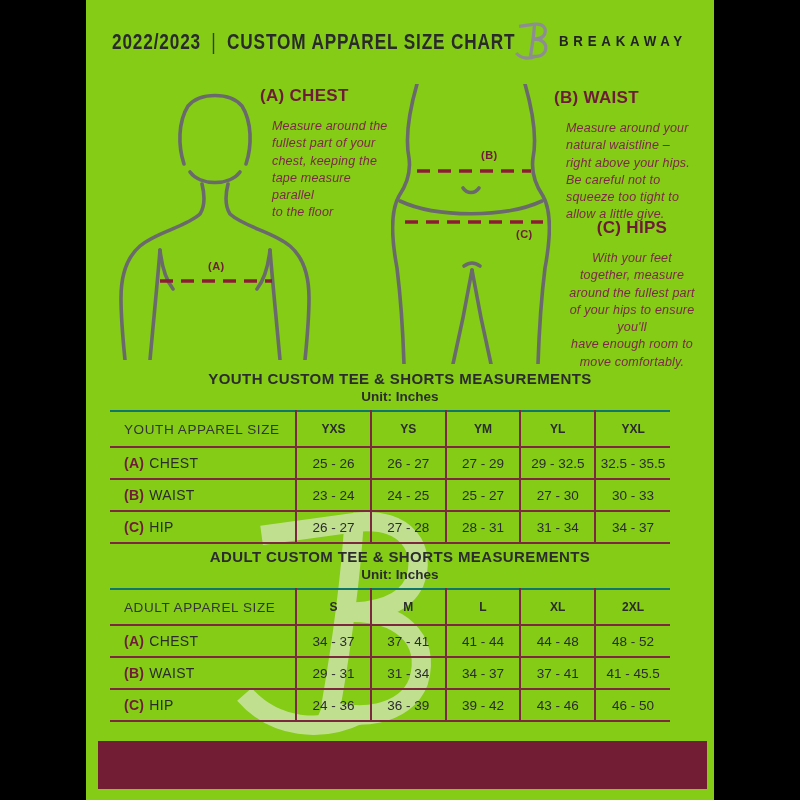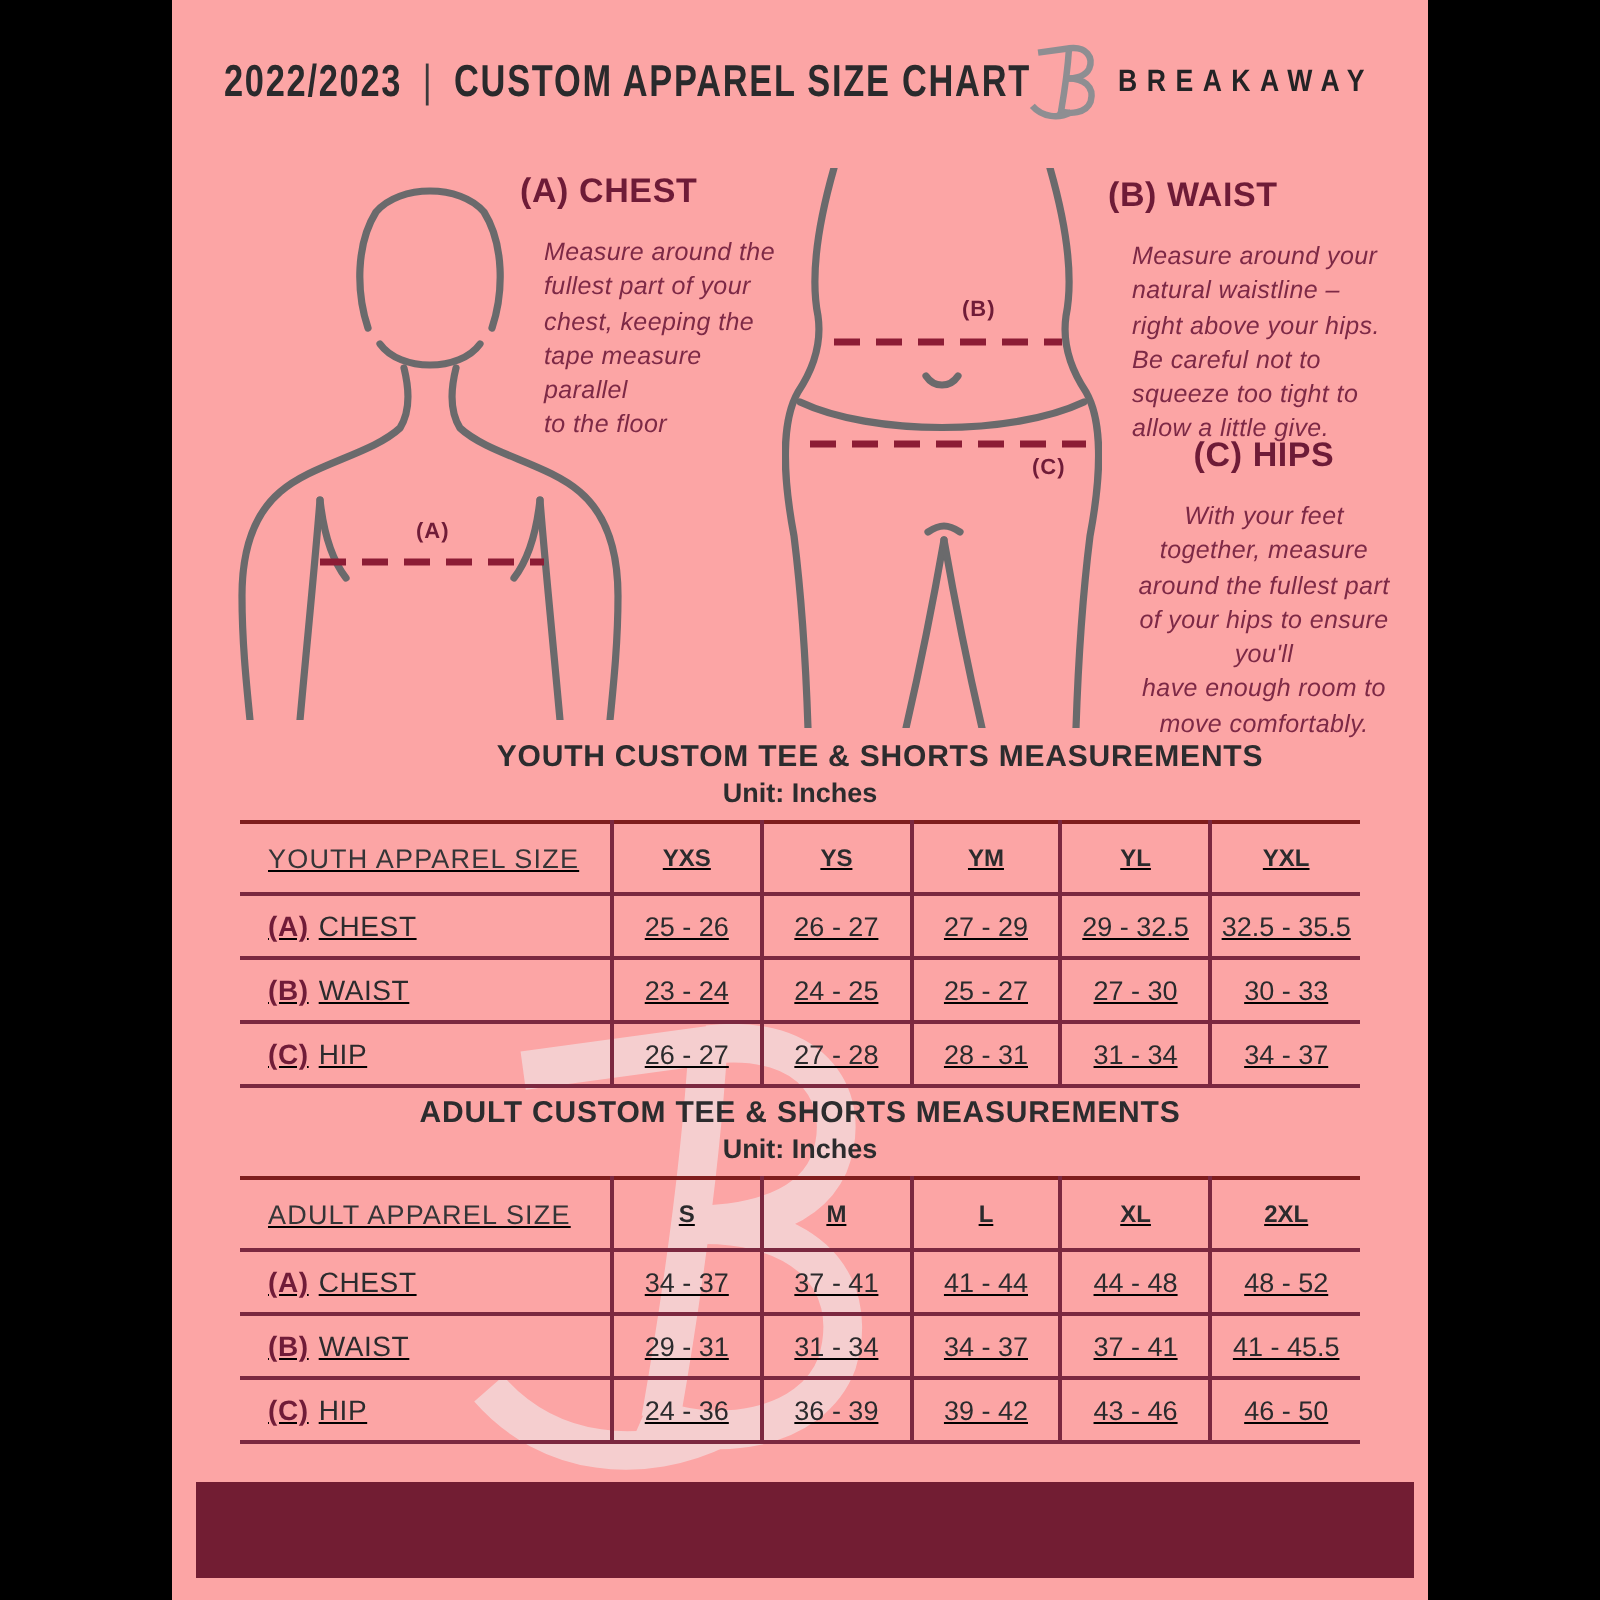--- a/index.html
+++ b/index.html
@@ -3,21 +3,21 @@
 <meta charset="utf-8">
 <style>
   html,body{margin:0;padding:0;}
   body{
     width:800px;height:800px;position:relative;background:#000;
     font-family:"Liberation Sans", sans-serif;overflow:hidden;
     -webkit-font-smoothing:antialiased;
   }
   .page{
     position:absolute;left:86px;top:0;width:628px;height:800px;
-    background:#fca5a5;overflow:hidden;
+    background:#84cc16;overflow:hidden;
   }
   
   .hdr-title{
     position:absolute;left:26px;top:29px;white-space:nowrap;
     font-weight:bold;font-size:20px;color:#2a2a2c;letter-spacing:1px;
     transform:scale(0.86,1.12);transform-origin:left top;
   }
   .hdr-title .sep{margin:0 12px;font-weight:normal;color:#3a3a3c;}
   .brand{position:absolute;left:428px;top:18px;display:flex;align-items:center;}
   .brand svg{width:36px;height:44px;}
@@ -45,22 +45,22 @@
   .sec-title{
     position:absolute;width:628px;text-align:center;
     font-size:15px;font-weight:bold;color:#2c2c2e;letter-spacing:.4px;
   }
   .sec-unit{
     position:absolute;width:628px;text-align:center;
     font-size:13.5px;font-weight:bold;color:#2c2c2e;
   }
   
   table.size{
-    position:absolute;left:34px;width:560px;border-collapse:collapse;table-layout:fixed;
-    border-top:2px solid #7f1d1d;border-bottom:2px solid #7b2840;text-decoration:underline;
+    position:absolute;left:24px;width:560px;border-collapse:collapse;table-layout:fixed;
+    border-top:2px solid #0f766e;border-bottom:2px solid #7b2840;
   }
   table.size col.c0{width:186px;}
   table.size th,table.size td{
     border-bottom:2px solid #7b2840;color:#2b2b2d;
     text-align:center;vertical-align:middle;padding:0;
   }
   table.size th:not(:first-child),table.size td:not(:first-child){
     border-left:2px solid #7b2840;
   }
   table.size thead th{height:34px;font-size:12px;font-weight:bold;}
@@ -153,21 +153,21 @@
     <h3>(C) HIPS</h3>
     <p>With your feet
 together, measure
 around the fullest part
 of your hips to ensure
 you'll
 have enough room to
 move comfortably.</p>
   </div>
 
-  <div class="sec-title" style="top:370px;margin-left:40px;">YOUTH CUSTOM TEE &amp; SHORTS MEASUREMENTS</div>
+  <div class="sec-title" style="top:370px;">YOUTH CUSTOM TEE &amp; SHORTS MEASUREMENTS</div>
   <div class="sec-unit" style="top:389px;">Unit: Inches</div>
 
   <table class="size" style="top:410px;">
     <colgroup>
         <col class="c0">
         <col>
         <col>
         <col>
         <col>
         <col>

